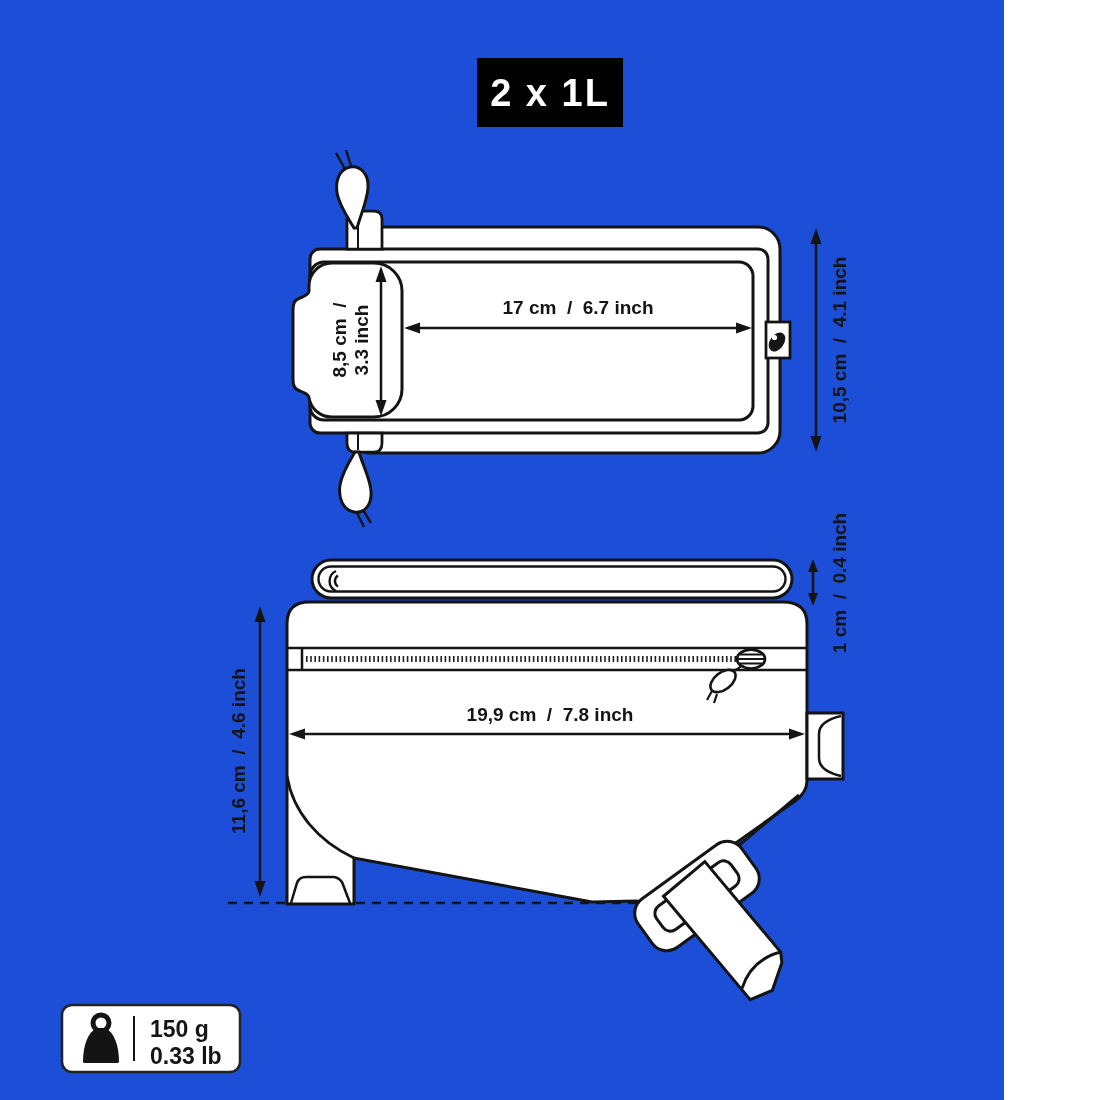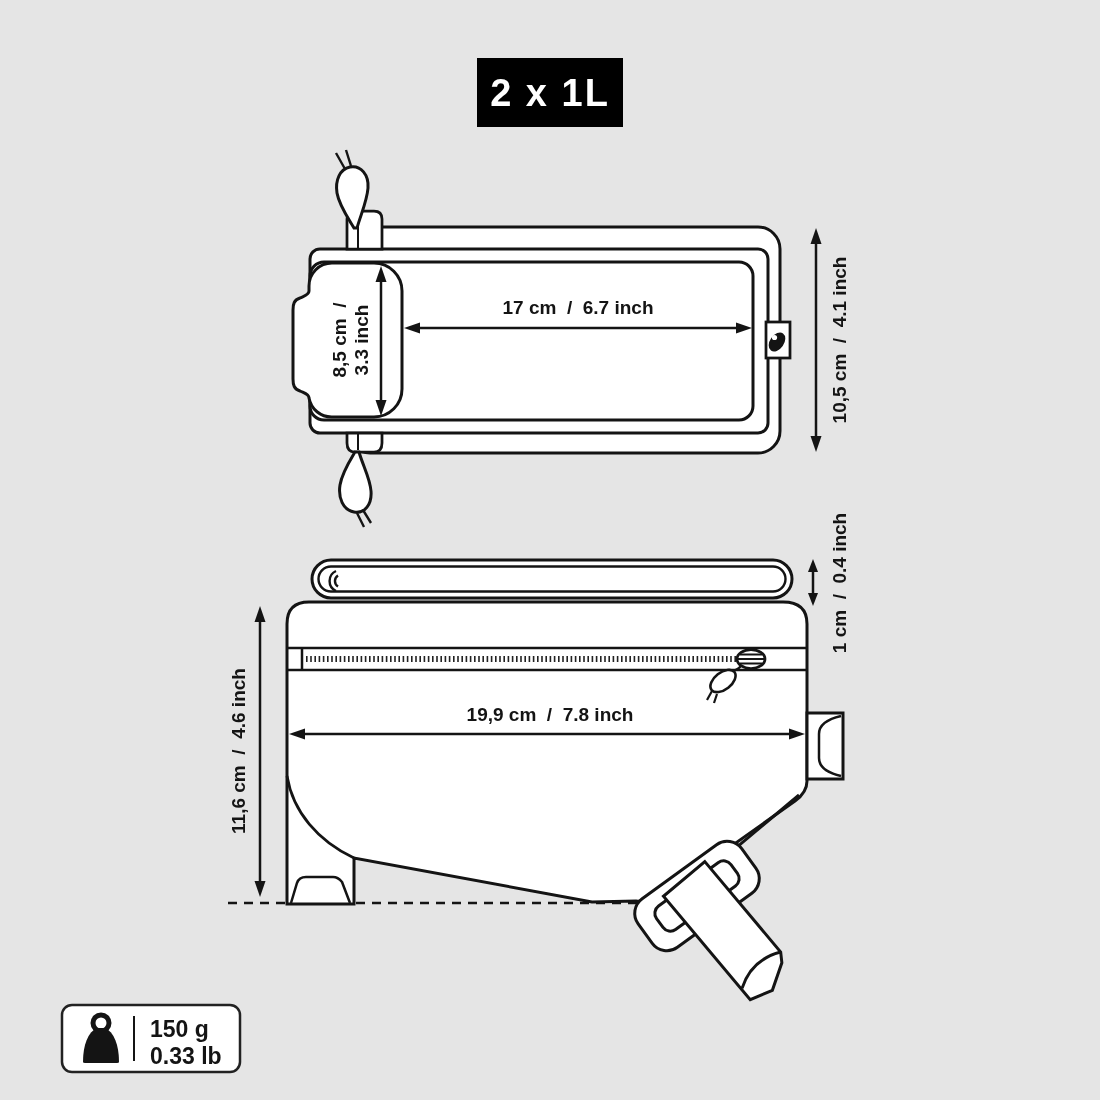--- a/index.html
+++ b/index.html
@@ -1,16 +1,16 @@
 <!DOCTYPE html>
 <html><head>
 <meta charset="utf-8">
 <style>
   html,body{margin:0;padding:0;background:#ffffff;}
-  .stage{width:1100px;height:1100px;position:relative;background:#e5e5e5;}
+  .stage{width:1004px;height:1100px;position:relative;background:#1d4ed8;}
   svg{display:block;}
   text{font-family:"Liberation Sans","DejaVu Sans",sans-serif;font-weight:bold;fill:#141414;}
   .dim{font-size:19px;}
   .wt{font-size:23px;}
   .cap{font-size:38px;letter-spacing:2px;fill:#ffffff;}
   .ln{stroke:#141414;fill:none;}
   .fw{stroke:#141414;fill:#ffffff;}
   .fb{fill:#141414;stroke:none;}
 </style>
 </head>

